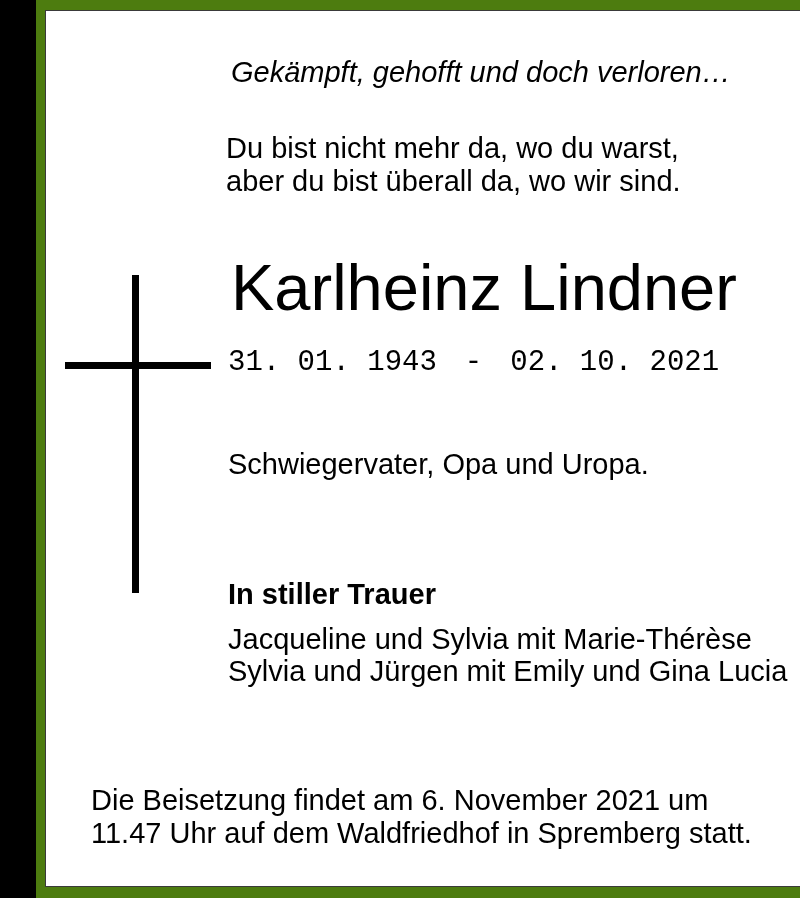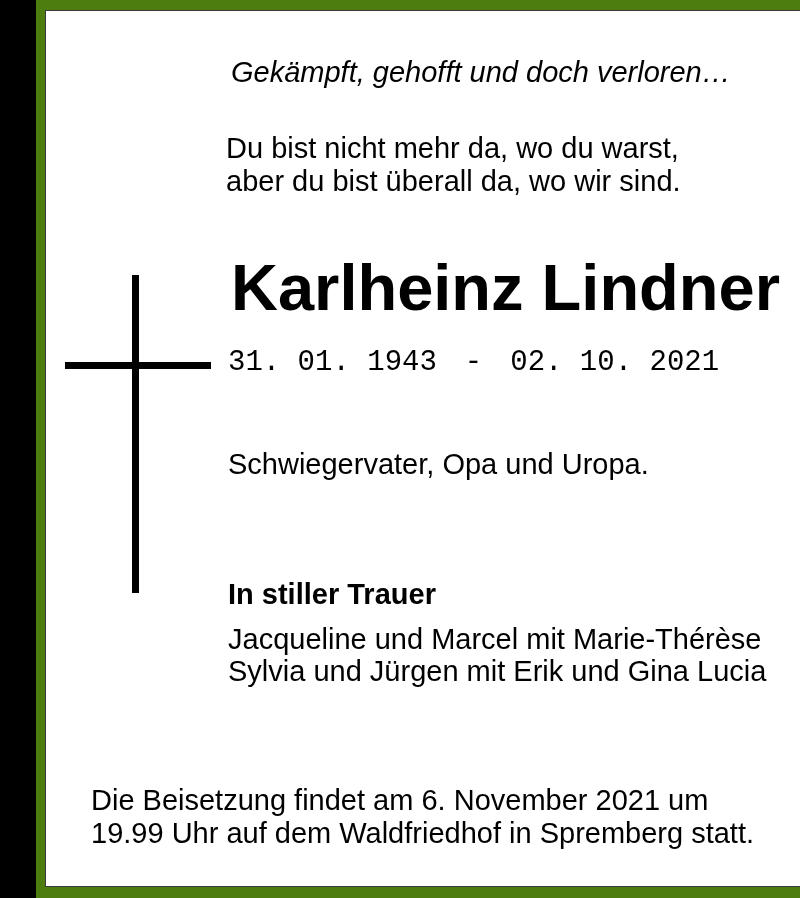--- a/index.html
+++ b/index.html
@@ -43,21 +43,21 @@
     left: 190px;
     top: 132px;
     font-size: 29px;
     line-height: 33px;
   }
   .name {
     left: 195px;
     top: 255px;
     font-size: 65px;
     line-height: 65px;
-    font-weight: bold;
+    font-weight: normal;
     letter-spacing: 0px;
   }
   .dates {
     left: 192px;
     top: 346px;
     font-size: 29px;
     line-height: 33px;
     font-family: Liberation Mono, monospace;
   }
   .dates .sep {
@@ -131,21 +131,21 @@
     <span>31. 01. 1943</span><span class="sep">-</span><span>02. 10. 2021</span>
   </div>
 
   <div class="txt mourning">
     <div>Schwiegervater, Opa und Uropa.</div>
   </div>
 
   <div class="txt mourners-heading">In stiller Trauer</div>
 
   <div class="txt mourners">
-    <div>Jacqueline und Marcel mit Marie-Thérèse</div>
-    <div>Sylvia und Jürgen mit Erik und Gina Lucia</div>
+    <div>Jacqueline und Sylvia mit Marie-Thérèse</div>
+    <div>Sylvia und Jürgen mit Emily und Gina Lucia</div>
   </div>
 
   <div class="txt funeral">
     <div>Die Beisetzung findet am 6. November 2021 um</div>
-    <div>19.99 Uhr auf dem Waldfriedhof in Spremberg statt.</div>
+    <div>11.47 Uhr auf dem Waldfriedhof in Spremberg statt.</div>
   </div>
 </div>
 
 </body></html>

